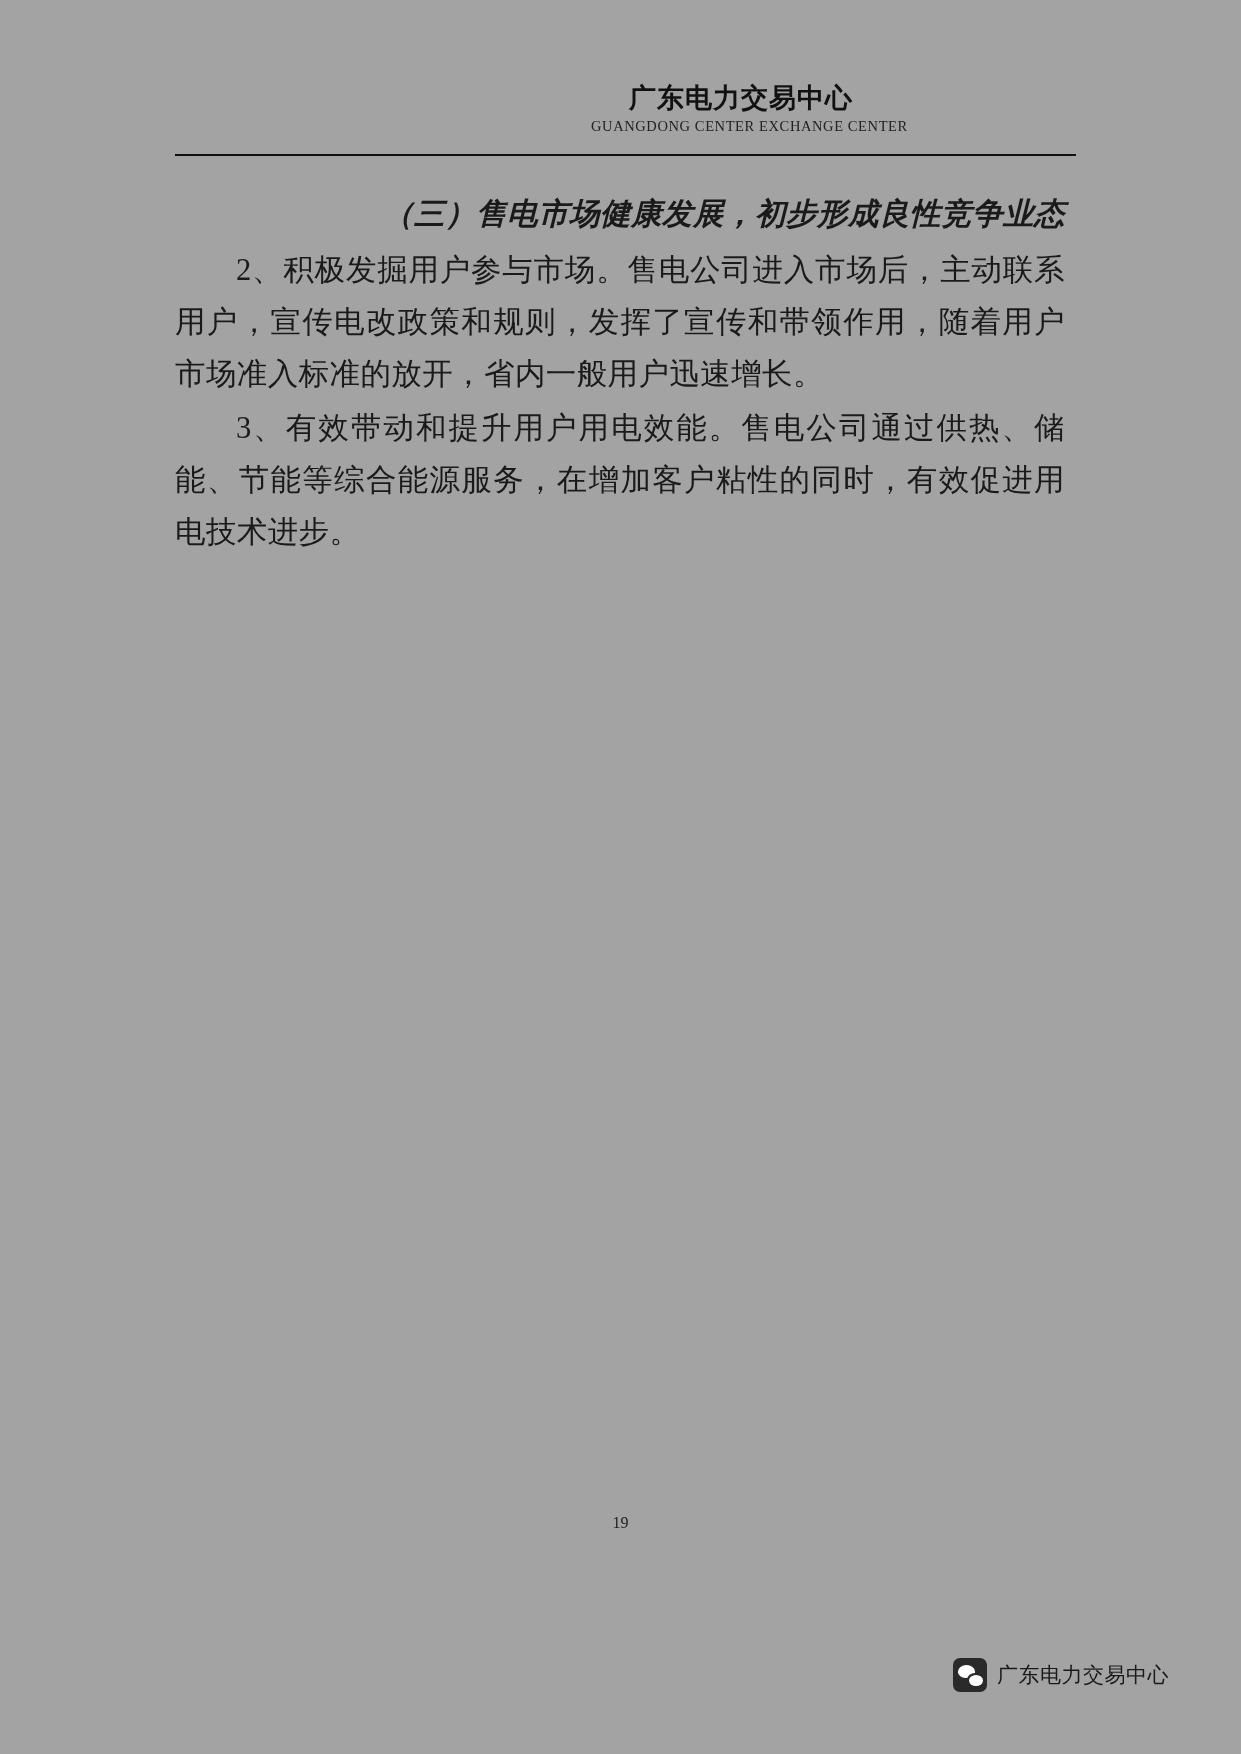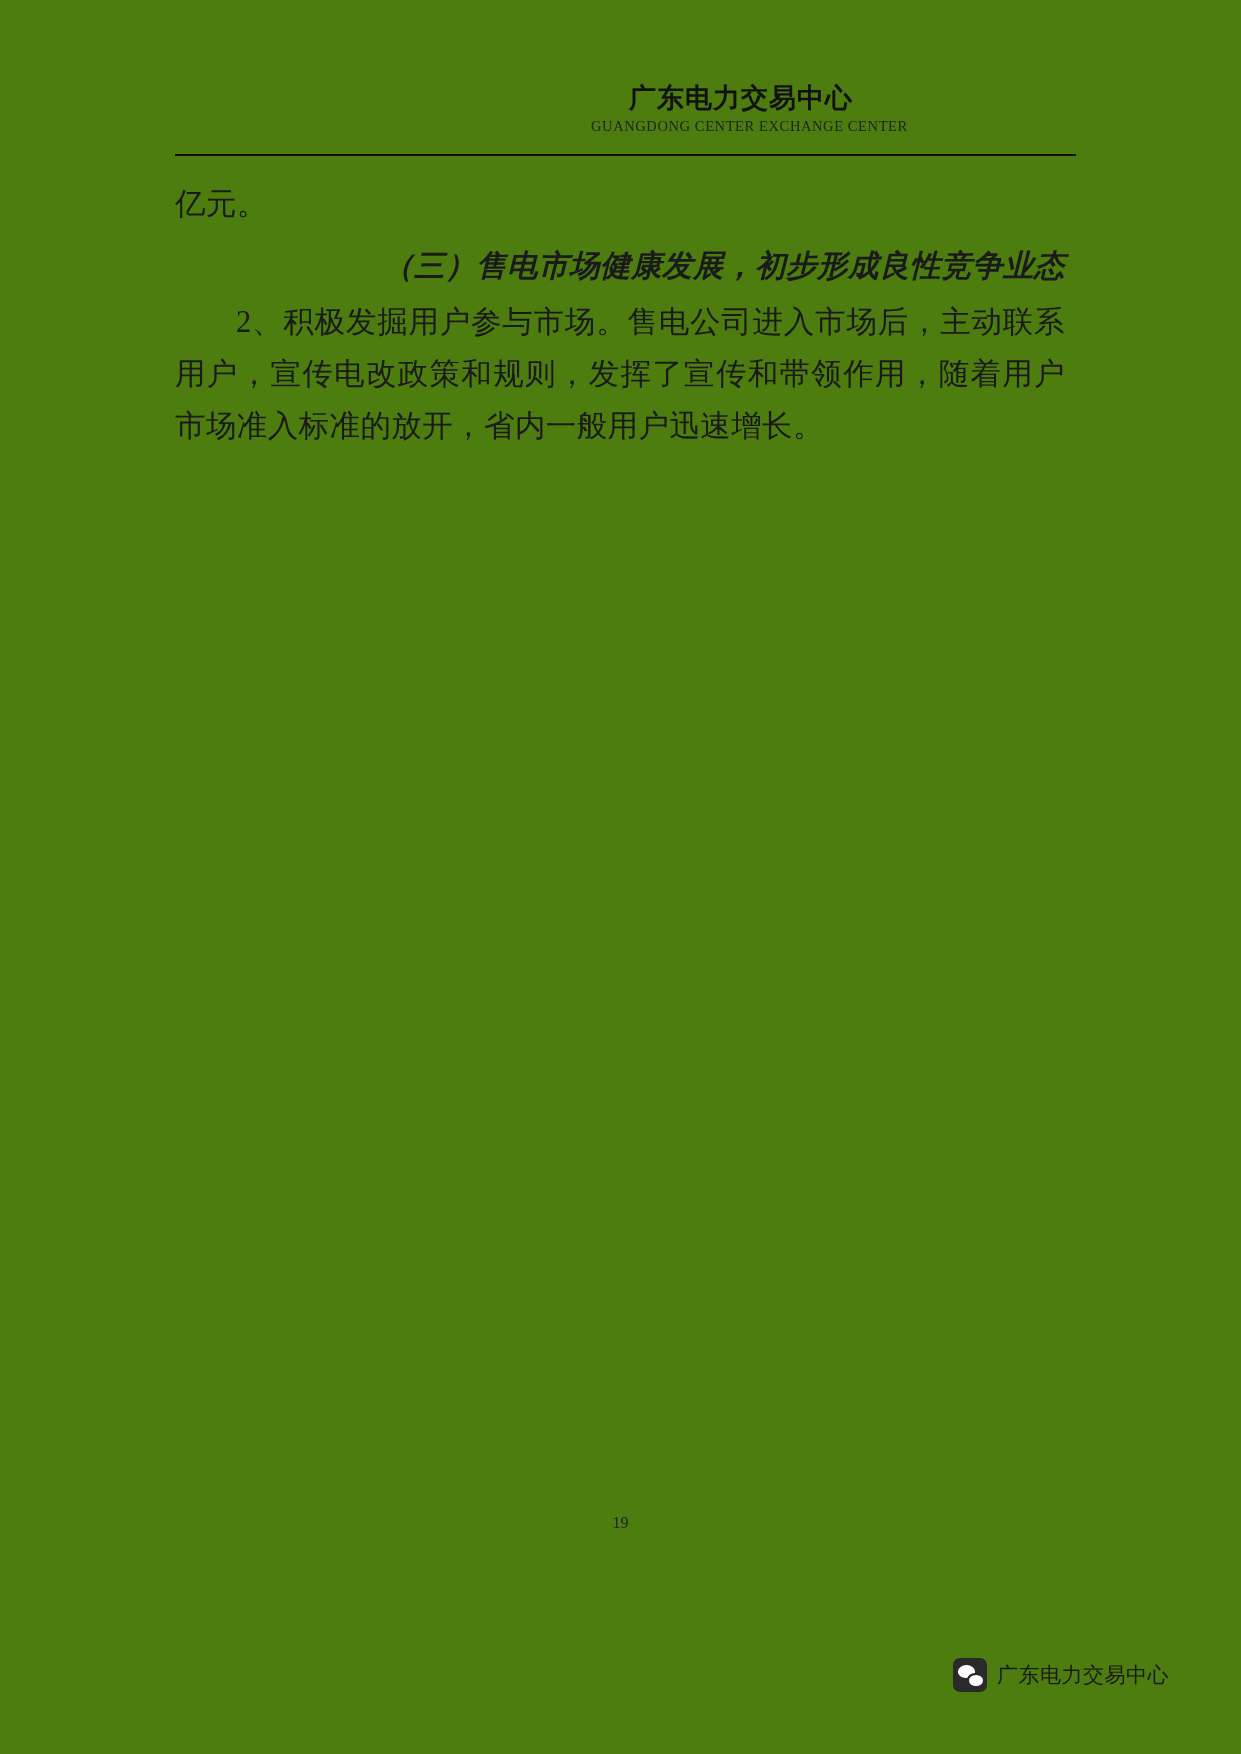--- a/index.html
+++ b/index.html
@@ -10,21 +10,21 @@
   }
   body {
     font-family: "Liberation Serif", "DejaVu Serif", serif;
     color: #1a1a1a;
   }
   .page {
     position: relative;
     width: 1241px;
     height: 1754px;
     margin: 0 auto;
-    background: #4d7c0f;
+    background: #a3a3a3;
     overflow: hidden;
     box-sizing: border-box;
   }
 
   
   .header {
     position: absolute;
     top: 82px;
     left: 175px;
     right: 165px;
@@ -157,28 +157,28 @@
   <div class="header">
     <div class="header-brand">
       <div class="brand-cn">广东电力交易中心</div>
       <div class="brand-en">GUANGDONG  CENTER  EXCHANGE  CENTER</div>
     </div>
     <div class="header-rule"></div>
   </div>
 
   <div class="content">
 
-    <p class="para">亿元。</p>
 
 
     <p class="heading">（三）售电市场健康发展，初步形成良性竞争业态</p>
 
 
     <p class="para indent">2、积极发掘用户参与市场。售电公司进入市场后，主动联系用户，宣传电改政策和规则，发挥了宣传和带领作用，随着用户市场准入标准的放开，省内一般用户迅速增长。</p>
 
+    <p class="para indent">3、有效带动和提升用户用电效能。售电公司通过供热、储能、节能等综合能源服务，在增加客户粘性的同时，有效促进用电技术进步。</p>
 
   </div>
 
   <div class="page-number">19</div>
 
   <div class="wechat-badge">
     <span class="wechat-icon"></span>
     <span class="wechat-text">广东电力交易中心</span>
   </div>
 

